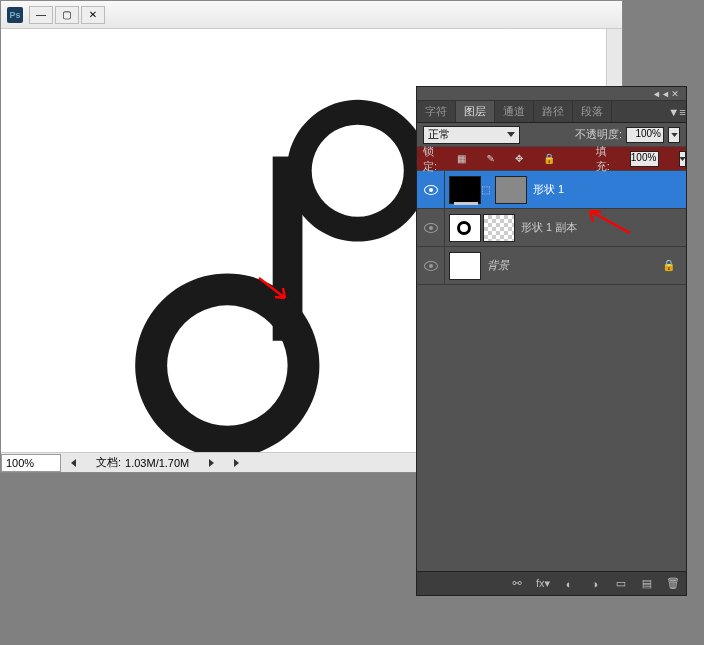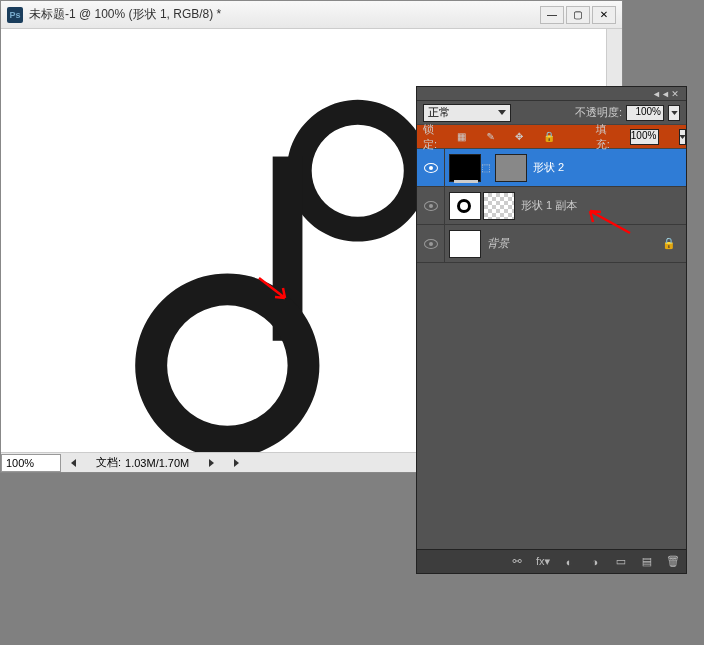--- a/index.html
+++ b/index.html
@@ -33,21 +33,21 @@
 .tab.active { background: #535353; color: #ddd; }
 .panel-menu { margin-left: auto; width: 18px; display: flex; align-items: center; justify-content: center; cursor: pointer; }
 
 .blend-row { height: 24px; display: flex; align-items: center; padding: 0 6px; gap: 4px; background: #535353; border-bottom: 1px solid #444; }
 .dropdown { height: 18px; background: #e8e8e8; border: 1px solid #222; color: #000; display: flex; align-items: center; padding: 0 4px; font-size: 11px; }
 .dropdown .tri-down { margin-left: auto; width: 0; height: 0; border-left: 4px solid transparent; border-right: 4px solid transparent; border-top: 5px solid #333; }
 .spacer { flex: 1; }
 .pct-input { width: 38px; height: 16px; background: #e8e8e8; color: #000; border: 1px solid #222; font-size: 10px; text-align: right; padding-right: 2px; }
 .pct-tri { width: 12px; height: 16px; background: #e8e8e8; border: 1px solid #222; display: flex; align-items: center; justify-content: center; }
 
-.lock-row { height: 24px; display: flex; align-items: center; padding: 0 6px; gap: 20px; background: #c2410c; border-bottom: 1px solid #444; font-size: 11px; }
+.lock-row { height: 24px; display: flex; align-items: center; padding: 0 6px; gap: 20px; background: #7f1d1d; border-bottom: 1px solid #444; font-size: 11px; }
 .lock-icon { width: 16px; height: 16px; display: flex; align-items: center; justify-content: center; font-size: 10px; }
 
 .layers-list { background: #535353; min-height: 400px; }
 .layer-row { height: 38px; display: flex; align-items: center; border-bottom: 1px solid #3a3a3a; }
 .layer-row.selected { background: #2f7cd6; color: #fff; }
 .eye-col { width: 28px; height: 100%; border-right: 1px solid #3a3a3a; display: flex; align-items: center; justify-content: center; }
 .eye-icon { width: 14px; height: 10px; border: 1px solid #999; border-radius: 50%; position: relative; }
 .eye-icon::after { content: ""; position: absolute; left: 4px; top: 2px; width: 4px; height: 4px; background: #999; border-radius: 50%; }
 .layer-row.selected .eye-icon { border-color: #fff; }
 .layer-row.selected .eye-icon::after { background: #fff; }
@@ -68,21 +68,20 @@
 
 .red-arrow1 { position: absolute; left: 257px; top: 276px; }
 .red-arrow2 { position: absolute; left: 585px; top: 208px; }
 </style>
 </head>
 <body>
 
 <div class="window">
   <div class="titlebar">
     <div class="ps-icon">Ps</div>
-    <div class="title-text">未标题-1 @ 100% (形状 1, RGB/8) *</div>
     <div class="win-btns">
       <div class="win-btn">—</div>
       <div class="win-btn">▢</div>
       <div class="win-btn">✕</div>
     </div>
   </div>
 
   <div class="canvas-area">
     <svg width="100%" height="100%" viewBox="0 0 607 597">
       <g fill="#1a1a1a">
@@ -114,23 +113,31 @@
 
 <svg class="red-arrow1" width="40" height="30">
   <path d="M 2 2 L 28 22 M 28 22 L 18 21 M 28 22 L 26 12" stroke="#ff0000" stroke-width="2.5" fill="none"></path>
 </svg>
 
 <div class="panel">
   <div class="panel-top">
     <div class="panel-top-btn">◄◄</div>
     <div class="panel-top-btn">✕</div>
   </div>
+  <div class="tabs">
+    <div class="tab">字符</div>
+    <div class="tab active">图层</div>
+    <div class="tab">通道</div>
+    <div class="tab">路径</div>
+    <div class="tab">段落</div>
+    <div class="panel-menu">▼≡</div>
+  </div>
 
   <div class="blend-row">
-    <div class="dropdown" style="width:88px">
+    <div class="dropdown" style="width:97px">
       <span>正常</span>
         <span class="tri-down"></span>
     </div>
     <div class="spacer"></div>
     <span>不透明度:</span>
     <div class="pct-input">100%</div>
     <div class="pct-tri">
         <span class="tri-r" style="transform:rotate(90deg) scale(0.8)"></span>
       </div>
   </div>
@@ -150,21 +157,21 @@
   </div>
 
   <div class="layers-list">
     <div class="layer-row selected">
       <div class="eye-col">
           <div class="eye-icon"></div>
         </div>
       <div class="thumb shape-black"></div>
       <div class="link-icon">⬚</div>
       <div class="thumb mask"></div>
-      <div class="layer-name">形状 2</div>
+      <div class="layer-name">形状 1</div>
     </div>
     <div class="layer-row">
       <div class="eye-col">
           <div class="eye-icon"></div>
         </div>
       <div class="thumb ring"></div>
       <div class="thumb checker" style="margin-left:2px"></div>
       <div class="layer-name">形状 1 副本</div>
     </div>
     <div class="layer-row">

